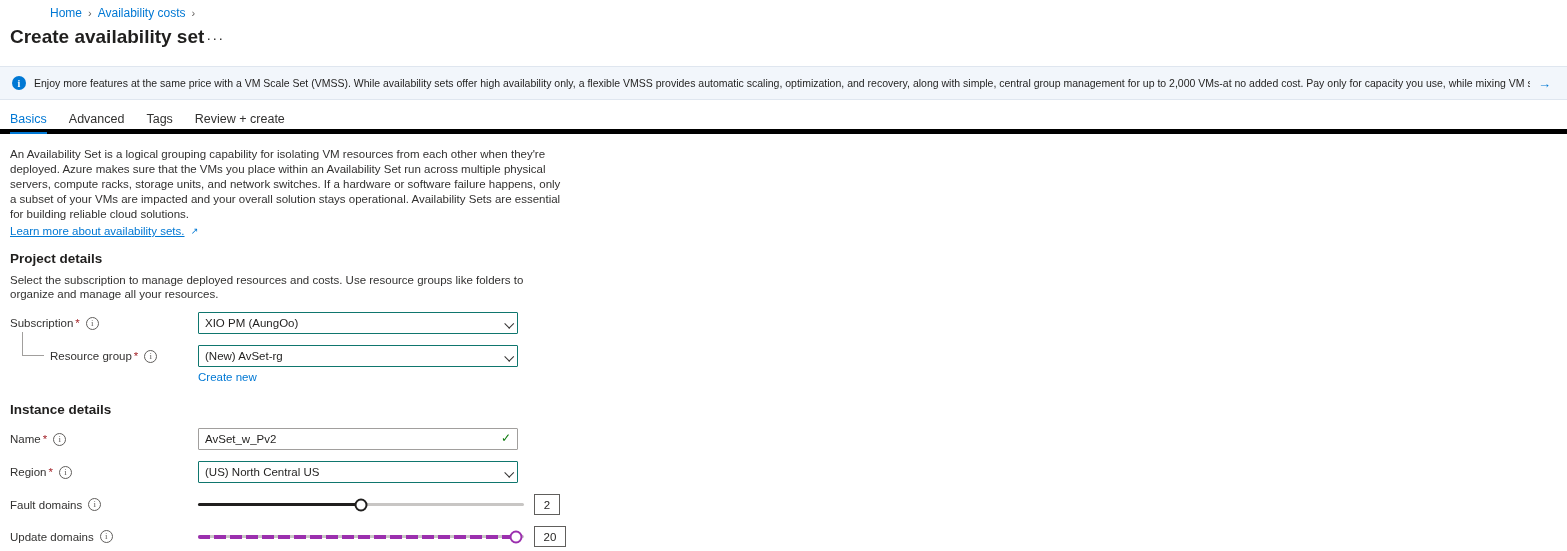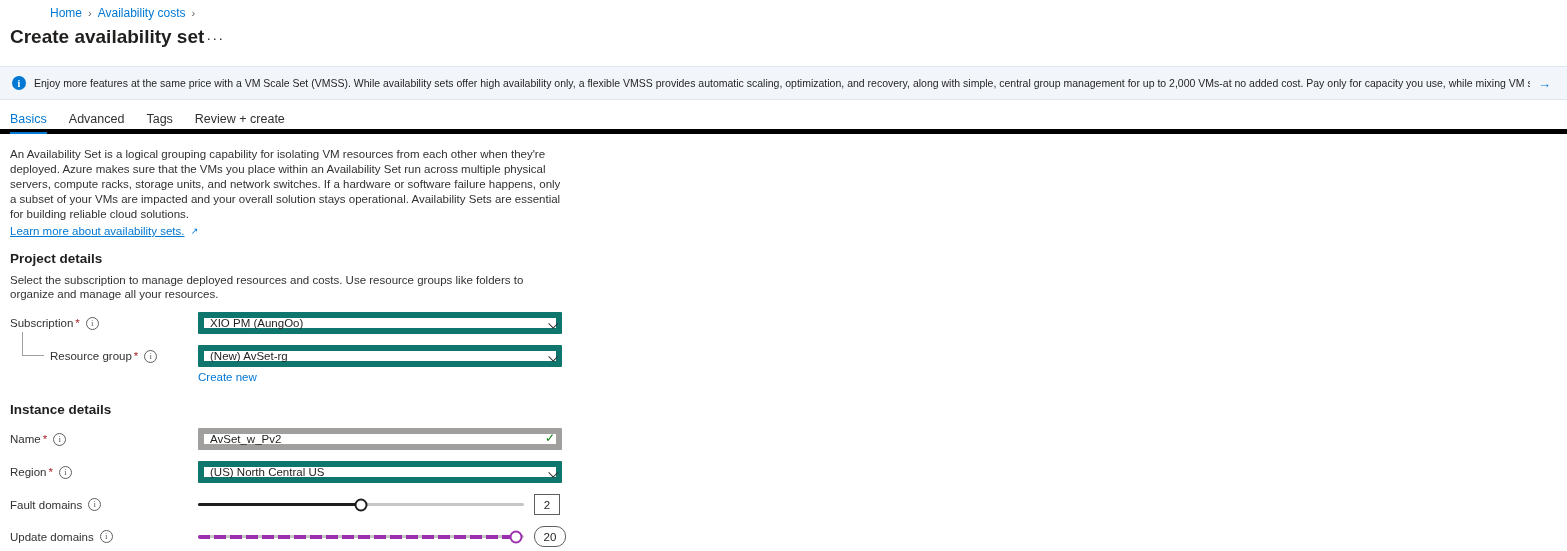--- a/index.html
+++ b/index.html
@@ -188,23 +188,23 @@
     color: #605e5c;
     margin-left: 6px;
     font-family: "Liberation Serif", serif;
     line-height: 1;
     cursor: pointer;
     flex: 0 0 auto;
   }
 
   .field { position: relative; }
   .select-box, .text-box {
-    width: 364px;
+    width: 320px;
     height: 22px;
-    border: 6px solid #0f766e;
+    border: 1px solid #0f766e;
     background: #fff;
     font-size: 11.5px;
     color: #201f1e;
     padding: 0 26px 0 6px;
     display: flex;
     align-items: center;
     cursor: pointer;
     border-radius: 1px;
   }
   .text-box.valid { border-color: #a19f9d; }
@@ -414,17 +414,17 @@
     <div class="label-cell">
       <span>Update domains</span>
       <span class="info-icon">i</span>
     </div>
     <div class="slider-wrap">
       <div class="slider update">
         <div class="rail"></div>
         <div class="fill"></div>
         <div class="thumb"></div>
       </div>
-      <div class="num-box" style="width:32px;border-radius:10px;">20</div>
+      <div class="num-box" style="width:32px;">20</div>
     </div>
   </div>
 
 </div>
 
 </body></html>

